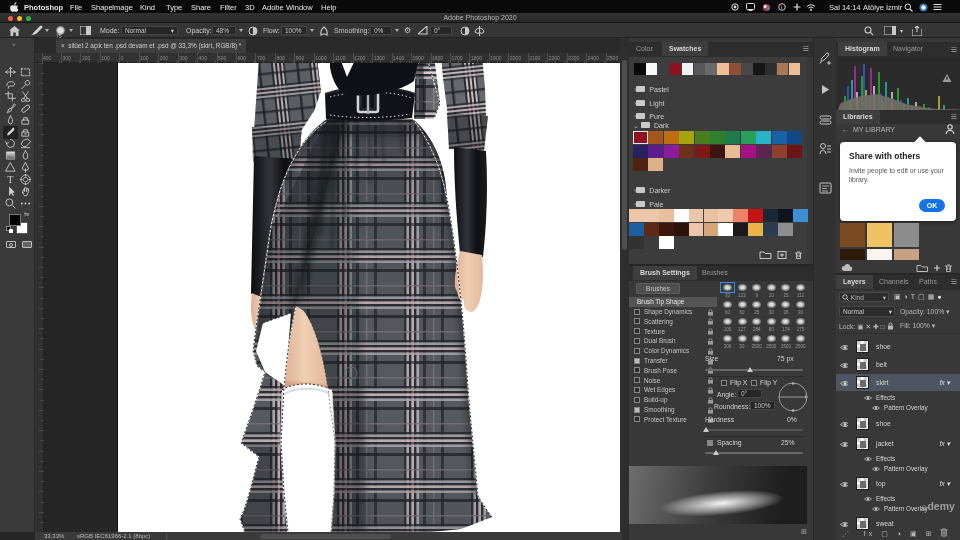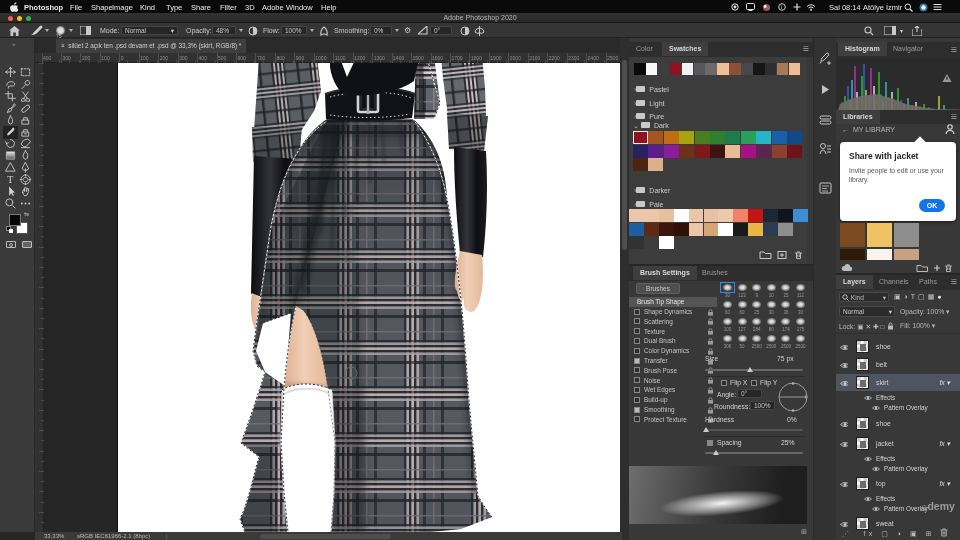--- a/index.html
+++ b/index.html
@@ -61,21 +61,21 @@
   <span class="mi" style="left:91px;">Shape</span>
   <span class="mi" style="left:112px;">Image</span>
   <span class="mi" style="left:140px;">Kind</span>
   <span class="mi" style="left:166px;">Type</span>
   <span class="mi" style="left:191px;">Share</span>
   <span class="mi" style="left:220px;">Filter</span>
   <span class="mi" style="left:245px;">3D</span>
   <span class="mi" style="left:262px;">Adobe</span>
   <span class="mi" style="left:286px;">Window</span>
   <span class="mi" style="left:321px;">Help</span>
-  <span class="mi" style="left:829px;">Sal 08:14</span>
+  <span class="mi" style="left:829px;">Sal 14:14</span>
   <span class="mi" style="left:863px;">Atölye İzmir</span>
 <svg class="mi" style="left:731px;top:3px;" width="8" height="8">
         <circle cx="4" cy="4" r="3.2" fill="none" stroke="#e0e0e0" stroke-width="1"></circle>
         <circle cx="4" cy="4" r="1.4" fill="#e0e0e0"></circle>
       </svg>
       <svg class="mi" style="left:746px;top:3px;" width="9" height="8">
         <rect x="0.5" y="0.5" width="8" height="6" rx="1" fill="none" stroke="#e0e0e0" stroke-width="1"></rect>
         <rect x="2.5" y="7" width="4" height="1" fill="#e0e0e0"></rect>
       </svg>
       <svg class="mi" style="left:762px;top:2.5px;" width="9" height="9">
@@ -1030,21 +1030,21 @@
         <span class="ptab" style="left:0px;font-weight:bold;">Libraries</span>
         <span style="position:absolute;right:3px;top:3px;color:#aaa;font-size:7px;">☰</span>
       </div>
  <div class="abs" style="top:88px;left:6px;color:#b5b5b5;font-size:7px;">←&nbsp; MY LIBRARY</div>
  <svg class="abs" style="top:86px;right:5px;" width="10" height="10">
         <circle cx="5" cy="3" r="2.2" fill="none" stroke="#ddd" stroke-width="1.1"></circle>
         <path d="M1,10 Q1.5,6.5 5,6.5 Q8.5,6.5 9,10" fill="none" stroke="#ddd" stroke-width="1.1"></path>
       </svg>
  <div class="abs" style="top:104px;left:4px;width:116px;height:79px;background:#fff;border-radius:4px;box-shadow:0 1px 4px rgba(0,0,0,.5);">
    <div style="position:absolute;left:76px;top:-4px;width:8px;height:8px;background:#fff;transform:rotate(45deg);"></div>
-   <div style="position:absolute;left:9px;top:9px;color:#222;font-size:8.5px;font-weight:bold;">Share with jacket</div>
+   <div style="position:absolute;left:9px;top:9px;color:#222;font-size:8.5px;font-weight:bold;">Share with others</div>
    <div style="position:absolute;left:9px;top:24px;color:#555;font-size:6.8px;line-height:9px;">Invite people to edit or use your<br>library.</div>
    <div style="position:absolute;right:11px;bottom:9px;width:26px;height:13px;background:#1473e6;border-radius:7px;color:#fff;font-size:7px;font-weight:bold;text-align:center;line-height:13px;">OK</div>
  </div>
  <div class="abs" style="top:185px;left:4px;width:25px;height:24px;background:#7b4a20;"></div>
  <div class="abs" style="top:185px;left:31px;width:25px;height:24px;background:#efc363;"></div>
  <div class="abs" style="top:185px;left:58px;width:25px;height:24px;background:#8d8d8d;"></div>
  <div class="abs" style="top:211px;left:4px;width:25px;height:11px;background:#2e1a09;"></div>
  <div class="abs" style="top:211px;left:31px;width:25px;height:11px;background:#faf4f0;"></div>
  <div class="abs" style="top:211px;left:58px;width:25px;height:11px;background:#c7a183;"></div>
  <svg class="abs" style="top:226px;left:5px;" width="13" height="8">

